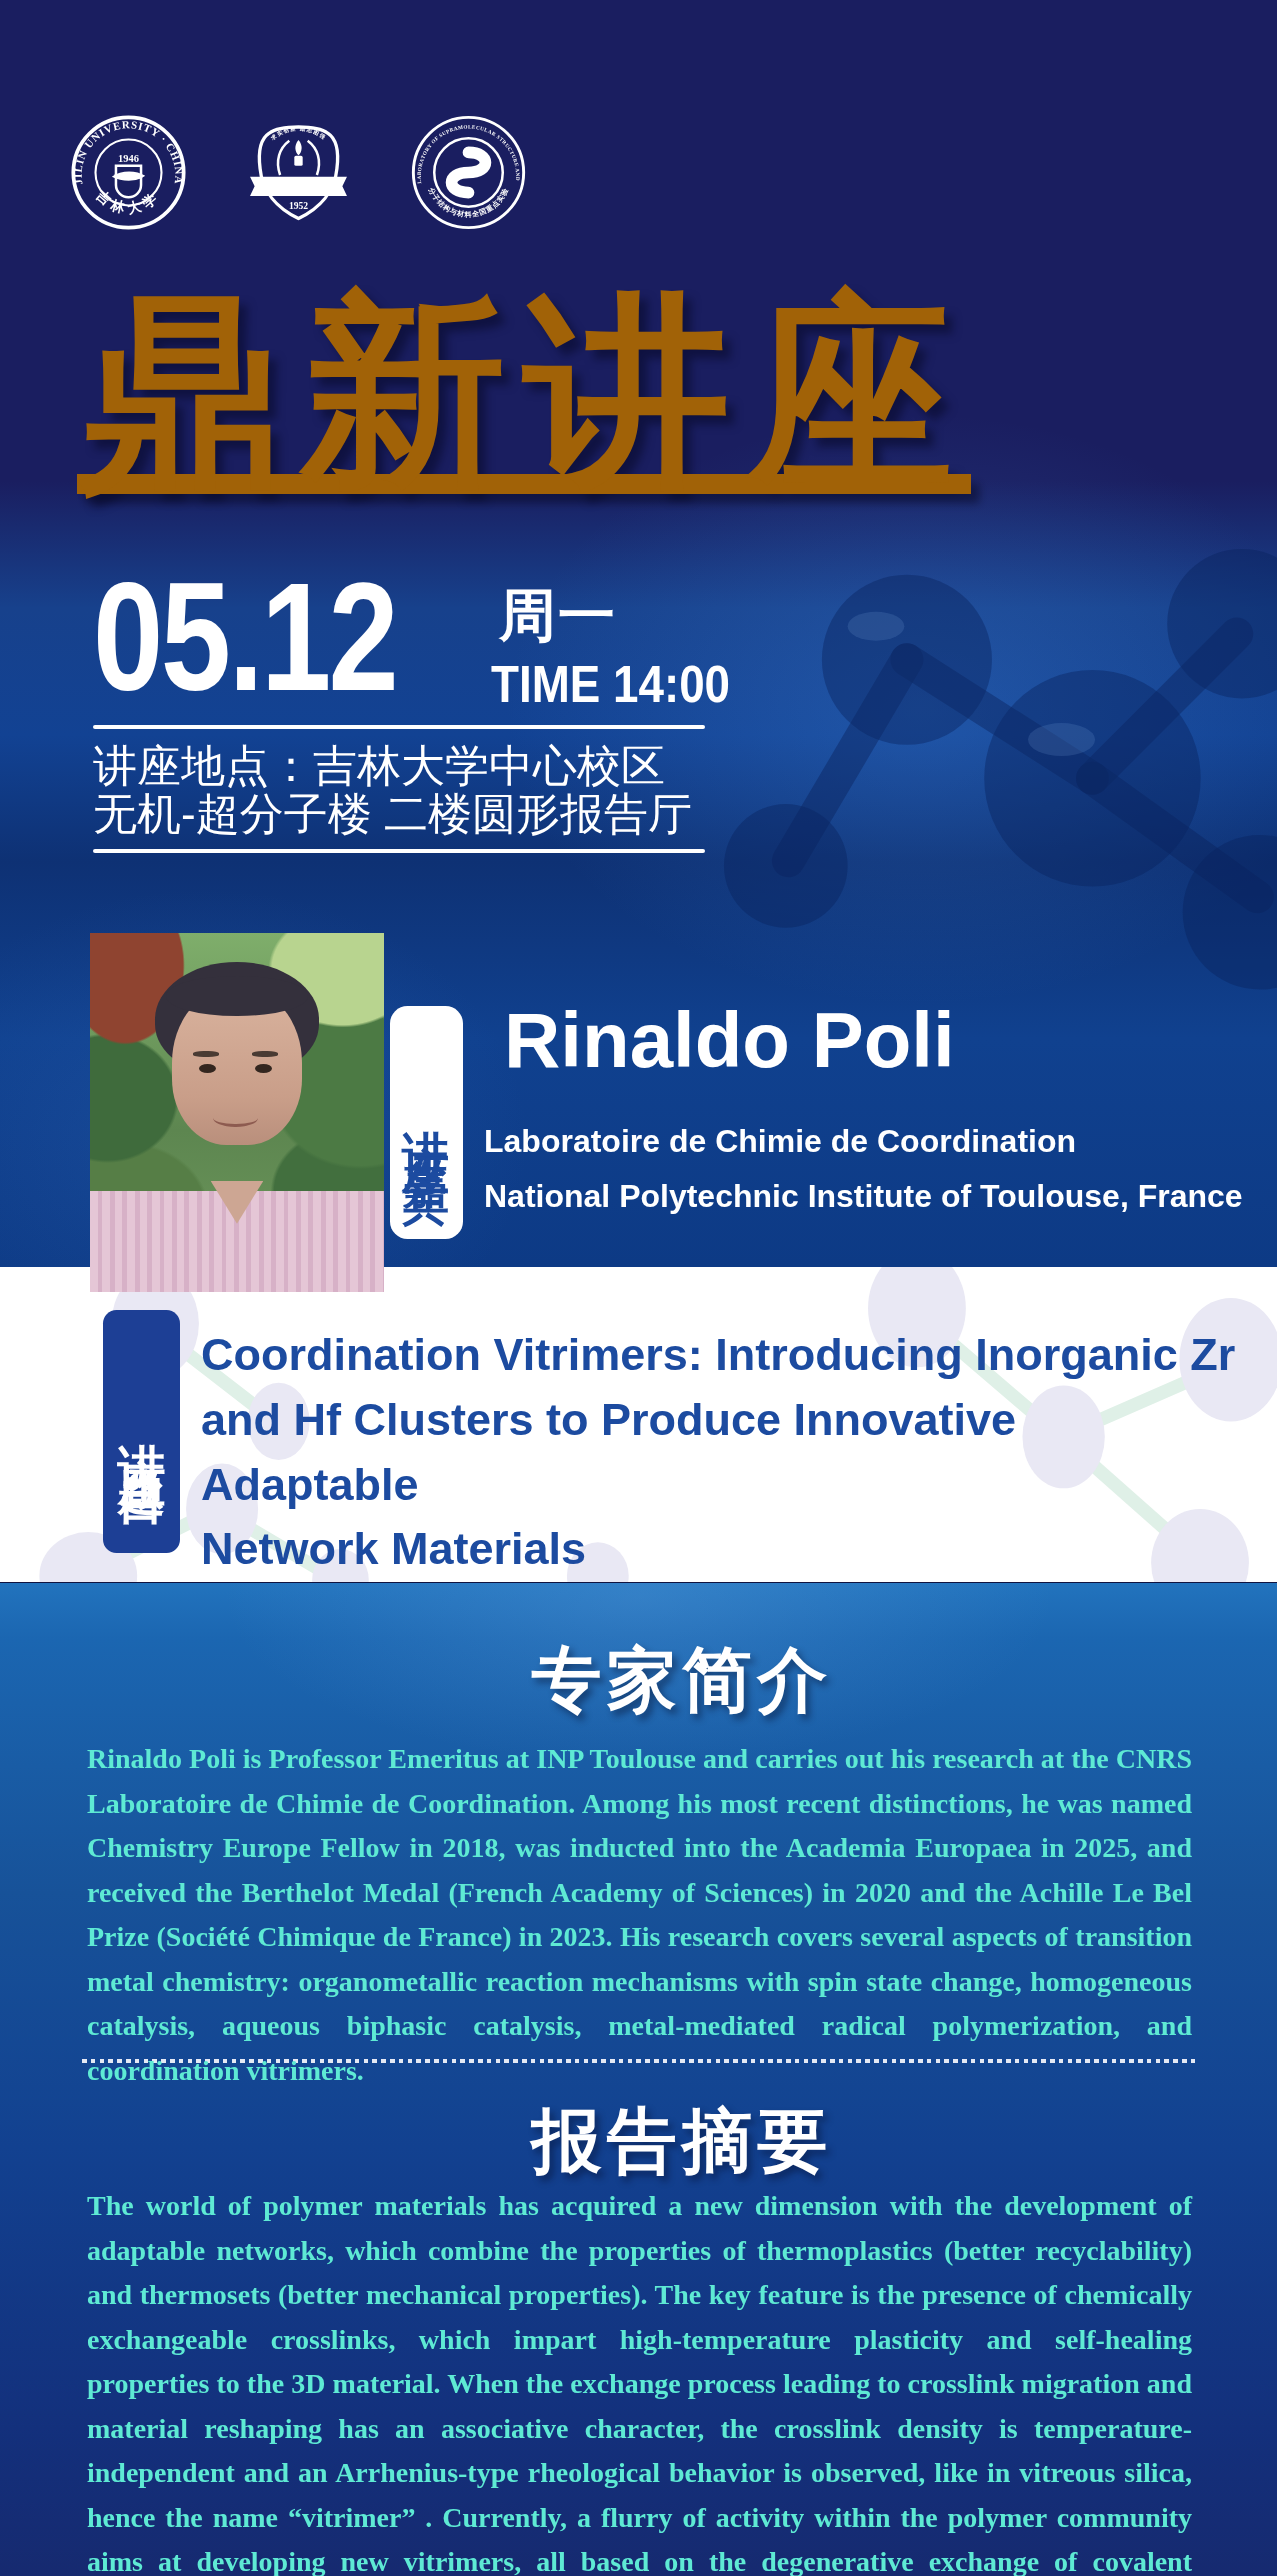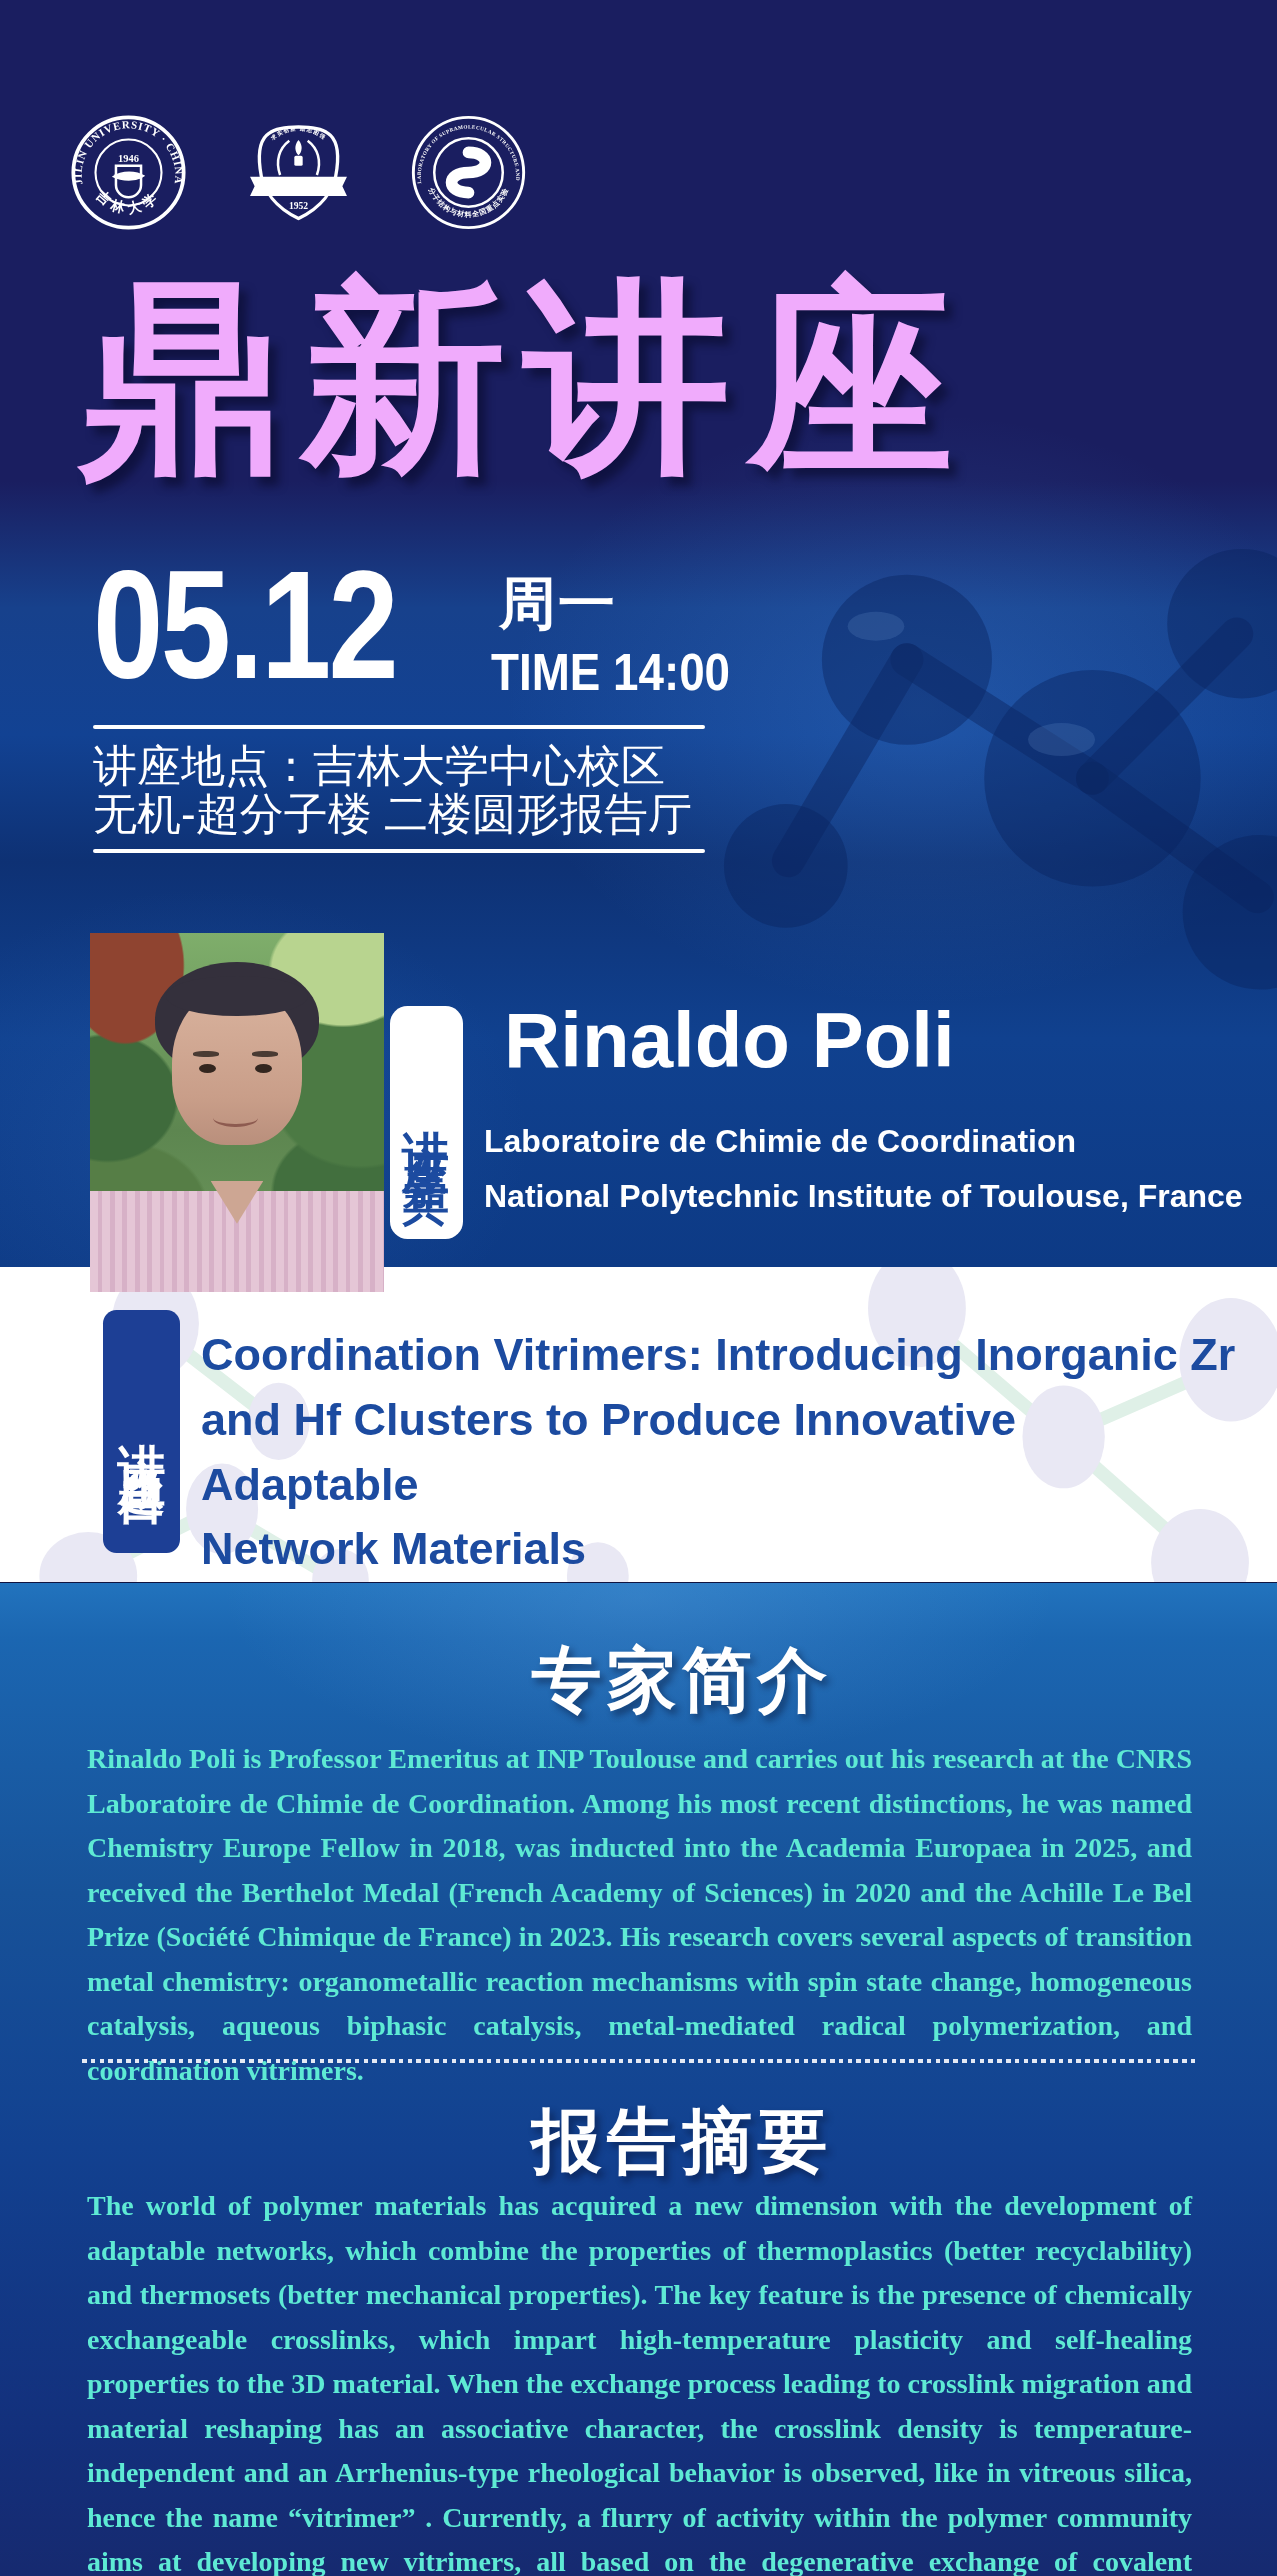--- a/index.html
+++ b/index.html
@@ -20,28 +20,29 @@
   }
   .molecule-upper { top:505px; left:608px; width:670px; height:495px; opacity:.85; }
 
   
   .logos { top:114px; left:70px; display:flex; gap:53px; }
   .logo { width:117px; height:117px; }
   .logo svg { width:100%; height:100%; }
   .logo text, .logo textPath { fill:#fff; font-family:"Liberation Serif","DejaVu Serif",serif; }
 
   .poster-title {
-    top:275px; left:77px; width:1133px;
-    font-weight:900; font-size:206px; line-height:1; letter-spacing:17.5px; color:#f0abfc;
+    top:289px; left:77px; width:1133px;
+    font-weight:900; font-size:206px; line-height:1; letter-spacing:17.5px; color:#a16207;
     text-shadow:8.2px 9.3px 8.2px rgba(8,10,40,.55);
     font-family:"Liberation Sans","DejaVu Sans",sans-serif;
-  }
-
-  
-  .date-row { top:552px; left:93px; display:flex; align-items:flex-start; gap:28px; color:#fff; }
+    text-decoration:underline;
+  }
+
+  
+  .date-row { top:564px; left:93px; display:flex; align-items:flex-start; gap:28px; color:#fff; }
   .date-big { font-weight:800; font-size:154px; line-height:.95; letter-spacing:-3.1px;
               transform:scaleX(.82); transform-origin:left top; }
   .date-side { display:flex; flex-direction:column; gap:14.4px; padding-top:23px; }
   .weekday { font-weight:800; font-size:57px; line-height:1; letter-spacing:2.1px;margin-left:8px; }
   .time    { font-weight:800; font-size:52px; line-height:1; transform:scaleX(.88); transform-origin:left top; }
 
   .venue { top:725px; left:93px; width:612px; color:#fff; }
   .rule  { height:3.6px; background:#fff; border-radius:2.1px; }
   .venue-text { margin:13.4px 0 10.3px 0; font-weight:400; font-size:44px; line-height:1.1; }
   .venue-text span { display:block; }

